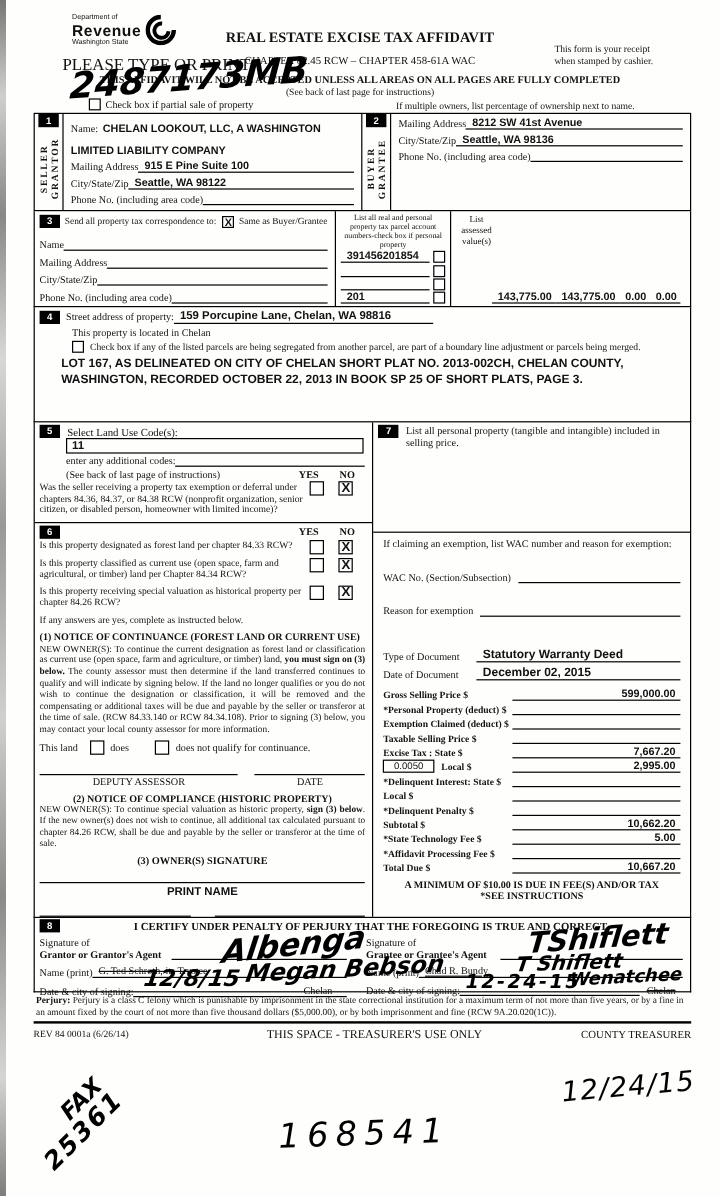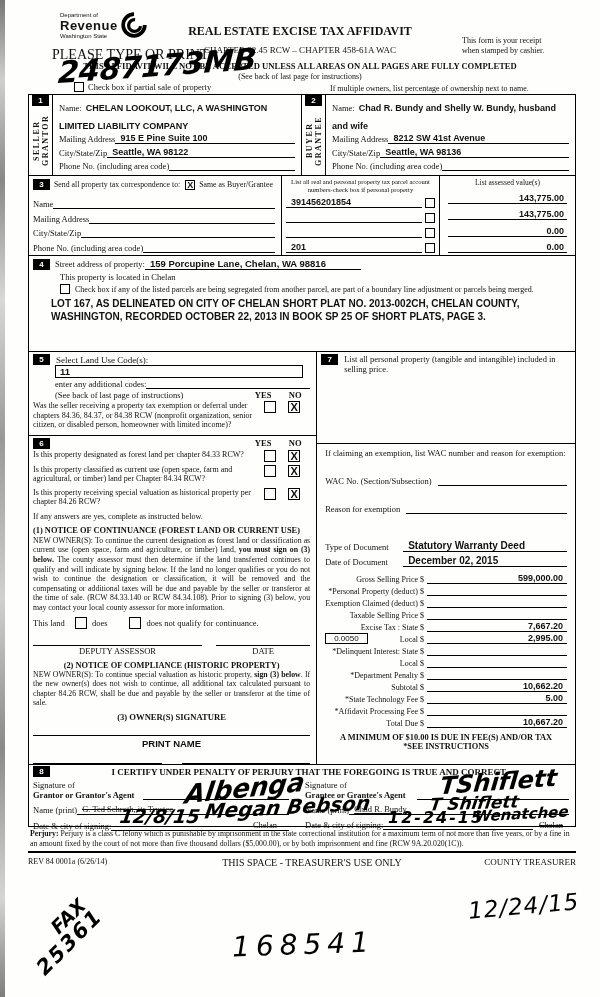--- a/index.html
+++ b/index.html
@@ -25,21 +25,21 @@
   .fill.empty { min-height:10px; }
   .vert { writing-mode:vertical-rl; transform:rotate(180deg); font:bold 8px "Liberation Serif",serif;
           letter-spacing:1.5px; text-align:center; }
   .hand { font-family:"DejaVu Sans",sans-serif; font-style:italic; color:#000;
           position:absolute; white-space:nowrap; pointer-events:none; }
   .strike { text-decoration:line-through; }
   .center { text-align:center; }
   .right { text-align:right; }
   .box-border { border:1px solid #000; }
   .moneyrow { display:flex; align-items:flex-end; margin-bottom:1px; }
-  .moneylbl { flex:1; text-align:right; font-size:8px; padding-right:3px; white-space:nowrap; }
+  .moneylbl { flex:1; font-size:8px; padding-right:3px; white-space:nowrap;font-weight:bold; }
   .moneyline { width:140px; border-bottom:1px solid #000; font:bold 9px "Liberation Sans",sans-serif;
                text-align:right; padding:0 4px 0 0; min-height:11px; }
 </style>
 </head>
 <body>
 
 <div class="page">
   <div class="scan-edge"></div>
 
   <div class="abs" style="left:60px; top:12px; width:130px;">
@@ -103,24 +103,20 @@
         </div>
       </div>
     </div>
 
     <div style="width:50%; display:flex;">
       <div style="width:24px; border-right:1px solid #000; display:flex; flex-direction:column; align-items:center;">
         <span class="secnum">2</span>
         <div class="vert" style="flex:1; padding:3px 0;">BUYER GRANTEE</div>
       </div>
       <div style="flex:1; padding:2px 6px; display:flex; flex-direction:column;">
-        <div style="flex:1;">
-          <span class="lbl">Name:</span>
-          <span class="val" style="font-size:9px;">Chad R. Bundy and Shelly W. Bundy, husband and wife</span>
-        </div>
         <div class="row" style="margin-bottom:3px;">
           <span class="lbl">Mailing Address</span>
           <span class="fill">8212 SW 41st Avenue</span>
         </div>
         <div class="row" style="margin-bottom:3px;">
           <span class="lbl">City/State/Zip</span>
           <span class="fill">Seattle, WA 98136</span>
         </div>
         <div class="row" style="margin-bottom:2px;">
           <span class="lbl">Phone No. (including area code)</span>
@@ -170,21 +166,21 @@
         </div>
       <div class="row" style="flex:1; align-items:flex-end;">
           <span class="fill empty"></span>
           <span class="cb" style="margin-left:3px;"></span>
         </div>
       <div class="row" style="flex:1; align-items:flex-end;">
           <span class="fill">201</span>
           <span class="cb" style="margin-left:3px;"></span>
         </div>
     </div>
-    <div style="flex:1; border-left:1px solid #000; padding:2px 8px; display:flex; flex-direction:column;">
+    <div style="flex:1; border-left:1px solid #000; padding:2px 8px; display:flex; ">
       <div class="center serif" style="font-size:7.5px;">List assessed value(s)</div>
       <div class="row" style="flex:1;">
           <span class="fill right">143,775.00</span>
         </div>
       <div class="row" style="flex:1;">
           <span class="fill right">143,775.00</span>
         </div>
       <div class="row" style="flex:1;">
           <span class="fill right">0.00</span>
         </div>
@@ -353,21 +349,21 @@
           </div>
           <div class="moneyrow">
               <span class="moneylbl">*Delinquent Interest:   State  $</span>
               <span class="moneyline"></span>
             </div>
           <div class="moneyrow">
               <span class="moneylbl">Local  $</span>
               <span class="moneyline"></span>
             </div>
           <div class="moneyrow">
-              <span class="moneylbl">*Department Penalty  $</span>
+              <span class="moneylbl">*Delinquent Penalty  $</span>
               <span class="moneyline"></span>
             </div>
           <div class="moneyrow">
               <span class="moneylbl">Subtotal  $</span>
               <span class="moneyline">10,662.20</span>
             </div>
           <div class="moneyrow">
               <span class="moneylbl">*State Technology Fee  $</span>
               <span class="moneyline">5.00</span>
             </div>

